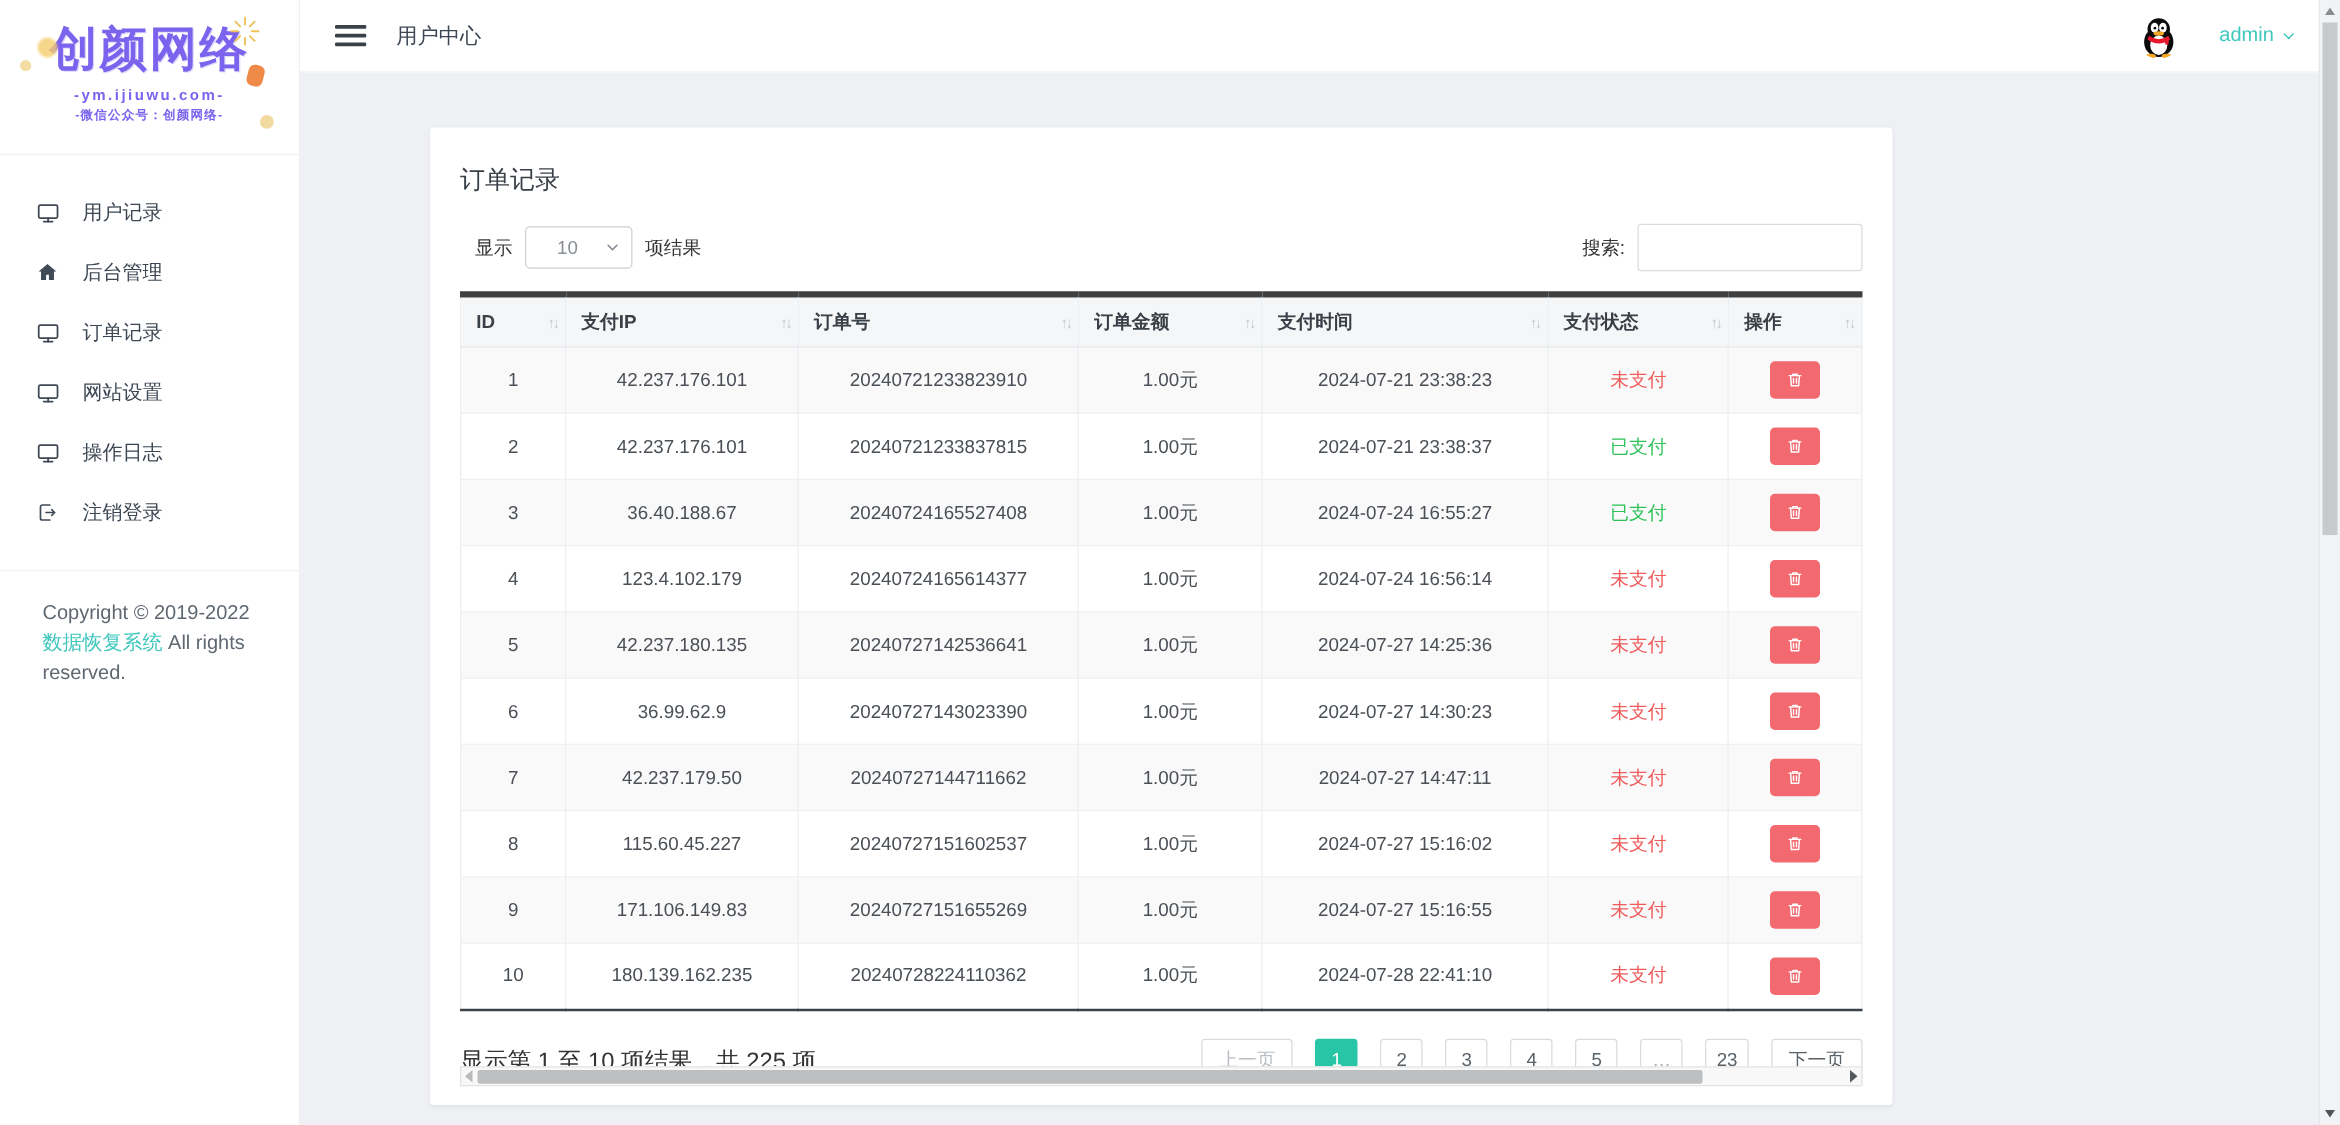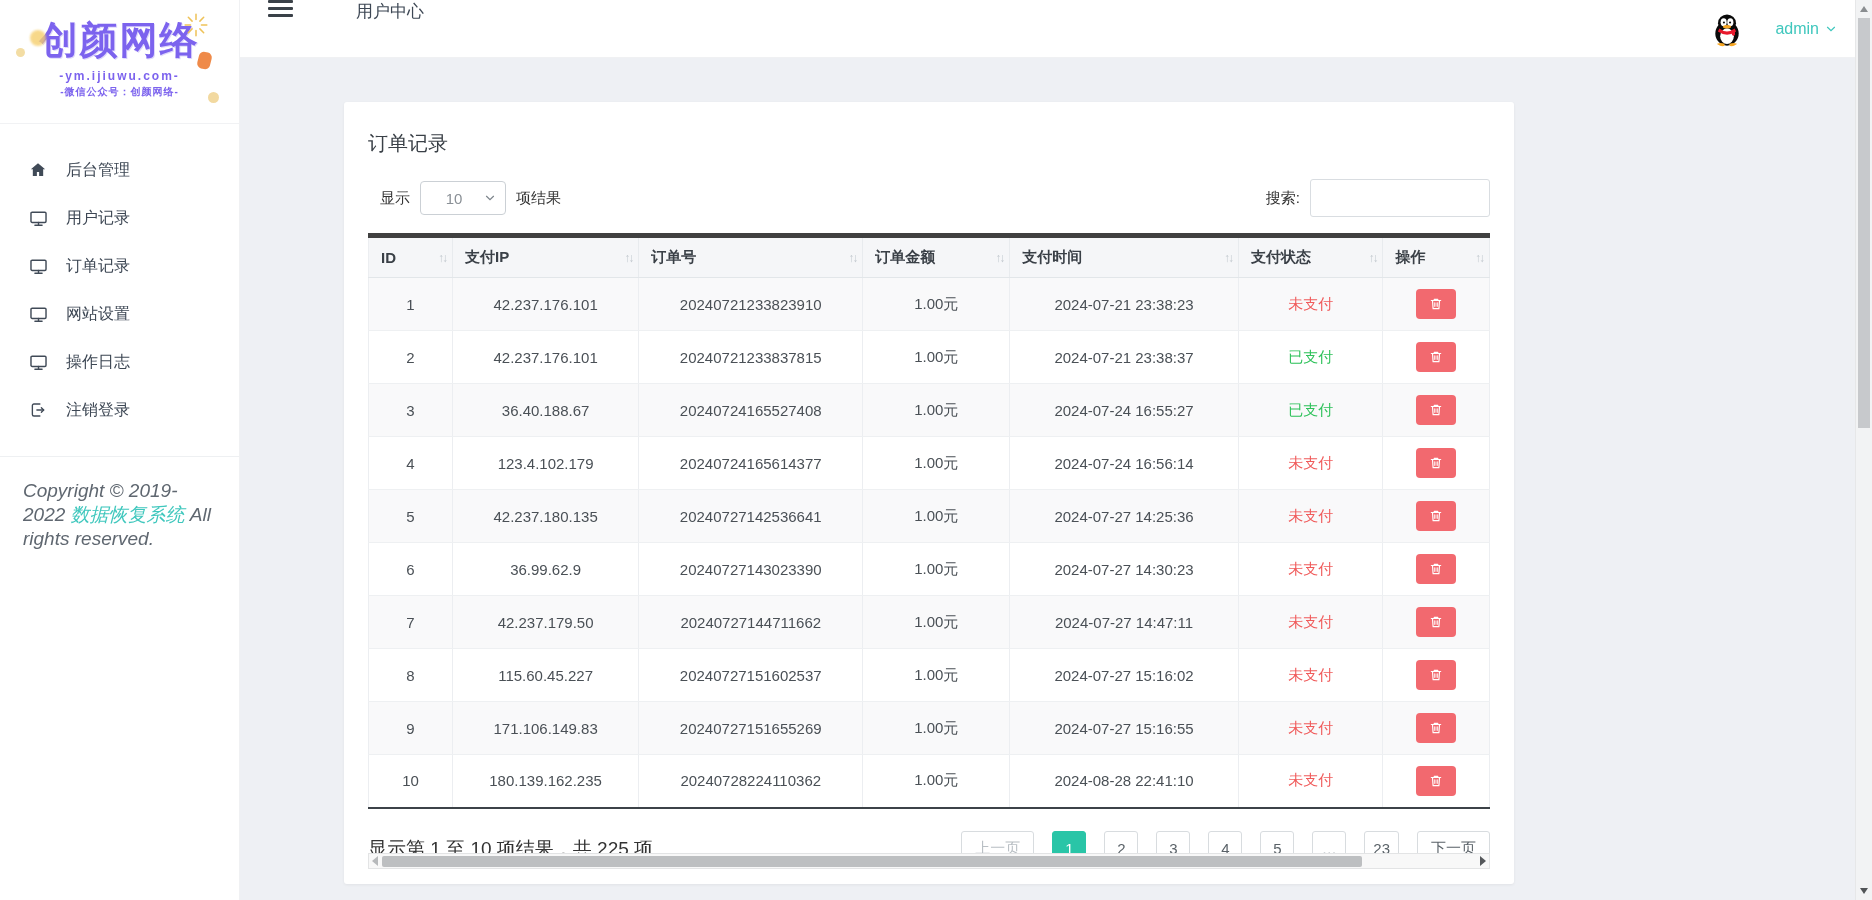--- a/index.html
+++ b/index.html
@@ -22,26 +22,26 @@
   .deco-dot3 { right:20px; bottom:20px; width:11px; height:11px; background:#f2d9a0; }
   .deco-burst { position:absolute; right:30px; top:12px; }
   .deco-lantern { position:absolute; right:28px; top:52px; width:13px; height:17px;
     background:#ef8a49; border-radius:5px; transform:rotate(14deg); }
   .menu { padding-top:22px; }
   .menu-item { display:flex; align-items:center; height:48px; padding-left:28px;
     color:#3d4754; font-size:16px; cursor:pointer; }
   .menu-item .mi-icon { width:20px; height:20px; margin-right:18px; display:flex;
     align-items:center; justify-content:center; color:#404a57; }
   .sidebar-divider { border-top:1px solid #eef0f2; margin-top:22px; }
-  .copyright { padding:22px 23px 0; font-size:19px; color:#5f6770; line-height:24px;font-style:italic; }
+  .copyright { padding:22px 34px 0; font-size:16px; color:#5f6770; line-height:24px; }
   .copyright a { color:var(--accent-teal,#3fc7bd); text-decoration:none; }
 
   
   .header { position:absolute; left:240px; top:0; right:0; height:58px; background:#fff;
-    display:flex; padding:0 34px 0 28px; border-bottom:1px solid #f0f1f3; z-index:4;gap:39px; }
+    display:flex; align-items:center; padding:0 34px 0 28px; border-bottom:1px solid #f0f1f3; z-index:4; }
   .hamburger { width:25px; height:17px; display:flex; flex-direction:column;
     justify-content:space-between; cursor:pointer; }
   .hamburger i { display:block; height:3px; background:#3a4148; border-radius:1px; }
   .header-title { margin-left:24px; font-size:17px; color:#3d4754; }
   .header-right { margin-left:auto; display:flex; align-items:center; cursor:pointer; }
   .avatar { width:36px; height:36px; border-radius:50%; overflow:hidden; background:#fff; }
   .username { margin-left:30px; font-size:16px; color:var(--accent-teal,#2fc3b6); }
   .user-chevron { margin-left:5px; color:var(--accent-teal,#2fc3b6); display:flex; }
 
   
@@ -122,35 +122,35 @@
       </div>
       <div class="deco-lantern"></div>
       <div class="logo-title">创颜网络</div>
       <div class="logo-sub1">-ym.ijiuwu.com-</div>
       <div class="logo-sub2">-微信公众号：创颜网络-</div>
     </div>
 
     <nav class="menu">
         <div class="menu-item">
           <span class="mi-icon">
-            <svg viewBox="0 0 24 24" width="18" height="18" fill="currentColor">
-              <path d="M12 3L2.5 11h2.6v9h5.4v-5.5h3V20h5.4v-9h2.6z"></path>
-            </svg>
-          </span>
-          <span>后台管理</span>
-        </div>
-        <div class="menu-item">
-          <span class="mi-icon">
             <svg viewBox="0 0 24 24" width="19" height="19" fill="none" stroke="currentColor" stroke-width="1.8" stroke-linejoin="round">
               <rect x="2.5" y="4" width="19" height="13" rx="1.5"></rect>
               <path d="M12 17v3.5" stroke-linecap="round"></path>
               <path d="M7.5 20.5h9" stroke-linecap="round"></path>
             </svg>
           </span>
           <span>用户记录</span>
+        </div>
+        <div class="menu-item">
+          <span class="mi-icon">
+            <svg viewBox="0 0 24 24" width="18" height="18" fill="currentColor">
+              <path d="M12 3L2.5 11h2.6v9h5.4v-5.5h3V20h5.4v-9h2.6z"></path>
+            </svg>
+          </span>
+          <span>后台管理</span>
         </div>
         <div class="menu-item">
           <span class="mi-icon">
             <svg viewBox="0 0 24 24" width="19" height="19" fill="none" stroke="currentColor" stroke-width="1.8" stroke-linejoin="round">
               <rect x="2.5" y="4" width="19" height="13" rx="1.5"></rect>
               <path d="M12 17v3.5" stroke-linecap="round"></path>
               <path d="M7.5 20.5h9" stroke-linecap="round"></path>
             </svg>
           </span>
           <span>订单记录</span>
@@ -404,21 +404,21 @@
                     <path d="M6 6l1 14h10l1-14"></path>
                     <path d="M10 10v6M14 10v6"></path>
                   </svg>
                 </button></td>
             </tr>
             <tr>
               <td>10</td>
               <td>180.139.162.235</td>
               <td>20240728224110362</td>
               <td>1.00元</td>
-              <td>2024-08-28 22:41:10</td>
+              <td>2024-07-28 22:41:10</td>
               <td><span class="status unpaid">未支付</span></td>
               <td><button class="delete-btn">
                   <svg viewBox="0 0 24 24" width="14" height="14" fill="none" stroke="#fff" stroke-width="2" stroke-linecap="round" stroke-linejoin="round">
                     <path d="M4 6h16"></path>
                     <path d="M9 6V4h6v2"></path>
                     <path d="M6 6l1 14h10l1-14"></path>
                     <path d="M10 10v6M14 10v6"></path>
                   </svg>
                 </button></td>
             </tr>

